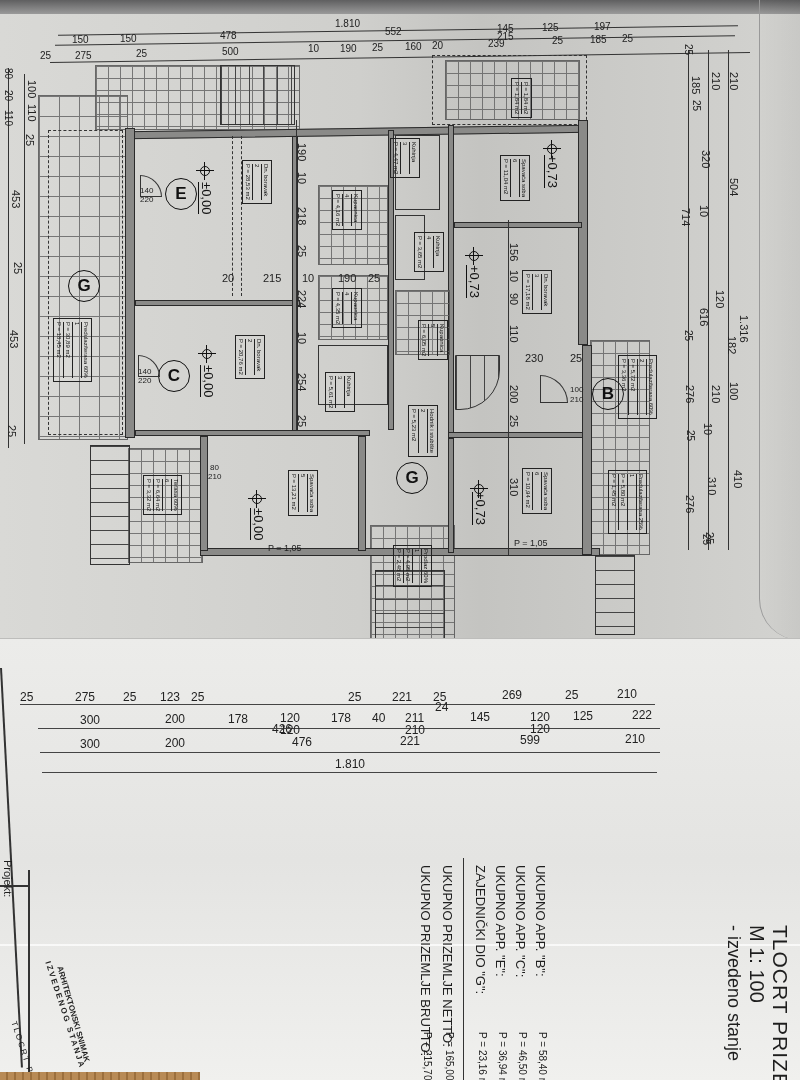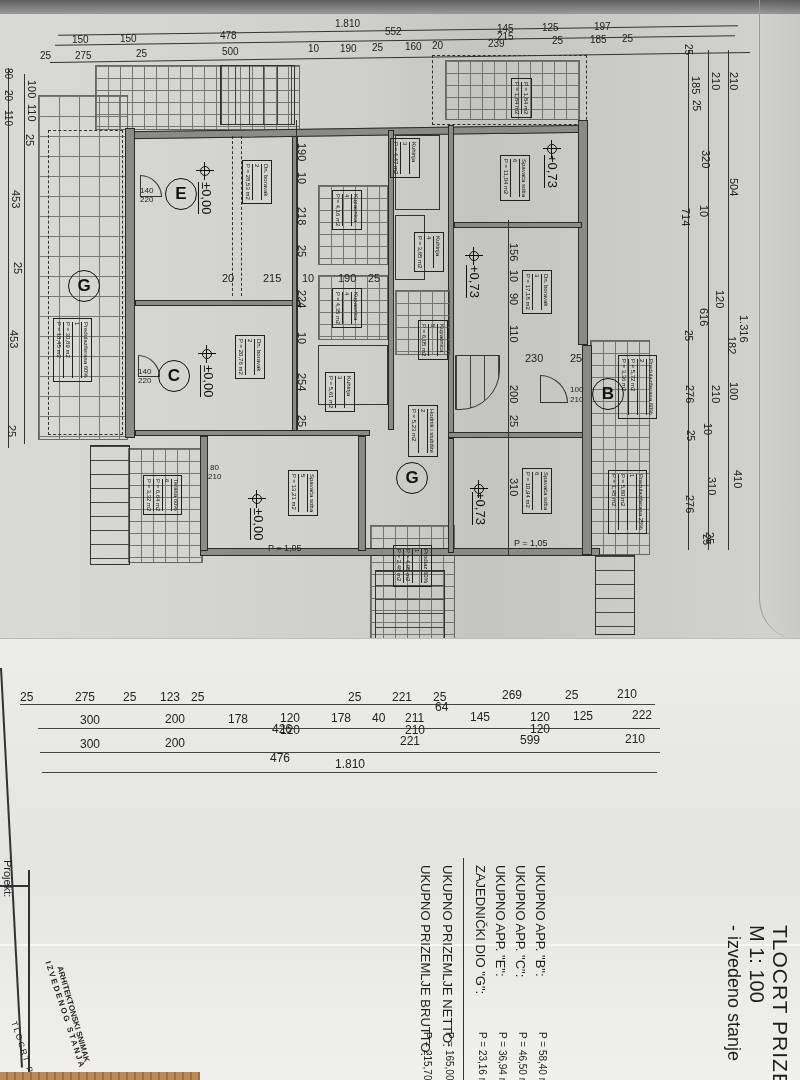--- a/index.html
+++ b/index.html
@@ -365,31 +365,31 @@
     <div class="brow" style="top:38px;left:18px;width:622px;"></div>
     <span class="bdim" style="left:60px;top:23px;">300</span>
     <span class="bdim" style="left:145px;top:22px;">200</span>
     <span class="bdim" style="left:208px;top:22px;">178</span>
     <span class="bdim" style="left:260px;top:21px;">120</span>
     <span class="bdim" style="left:260px;top:33px;">120</span>
     <span class="bdim" style="left:311px;top:21px;">178</span>
     <span class="bdim" style="left:352px;top:21px;">40</span>
     <span class="bdim" style="left:385px;top:21px;">211</span>
     <span class="bdim" style="left:385px;top:33px;">210</span>
-    <span class="bdim" style="left:415px;top:10px;">64</span>
+    <span class="bdim" style="left:415px;top:10px;">24</span>
     <span class="bdim" style="left:450px;top:20px;">145</span>
     <span class="bdim" style="left:510px;top:20px;">120</span>
     <span class="bdim" style="left:510px;top:32px;">120</span>
     <span class="bdim" style="left:553px;top:19px;">125</span>
     <span class="bdim" style="left:612px;top:18px;">222</span>
 
     <div class="brow" style="top:62px;left:20px;width:620px;"></div>
     <span class="bdim" style="left:60px;top:47px;">300</span>
     <span class="bdim" style="left:145px;top:46px;">200</span>
-    <span class="bdim" style="left:250px;top:45px;margin-top:16px;">476</span>
+    <span class="bdim" style="left:272px;top:45px;">476</span>
     <span class="bdim" style="left:380px;top:44px;">221</span>
     <span class="bdim" style="left:500px;top:43px;">599</span>
     <span class="bdim" style="left:605px;top:42px;">210</span>
 
     <div class="brow" style="top:82px;left:22px;width:615px;"></div>
     <span class="bdim" style="left:315px;top:67px;">1.810</span>
   </div>
 
   <div>
     <div class="rot" style="left:792px;top:925px;font-size:21px;letter-spacing:1px;">TLOCRT PRIZEMLJA</div>

